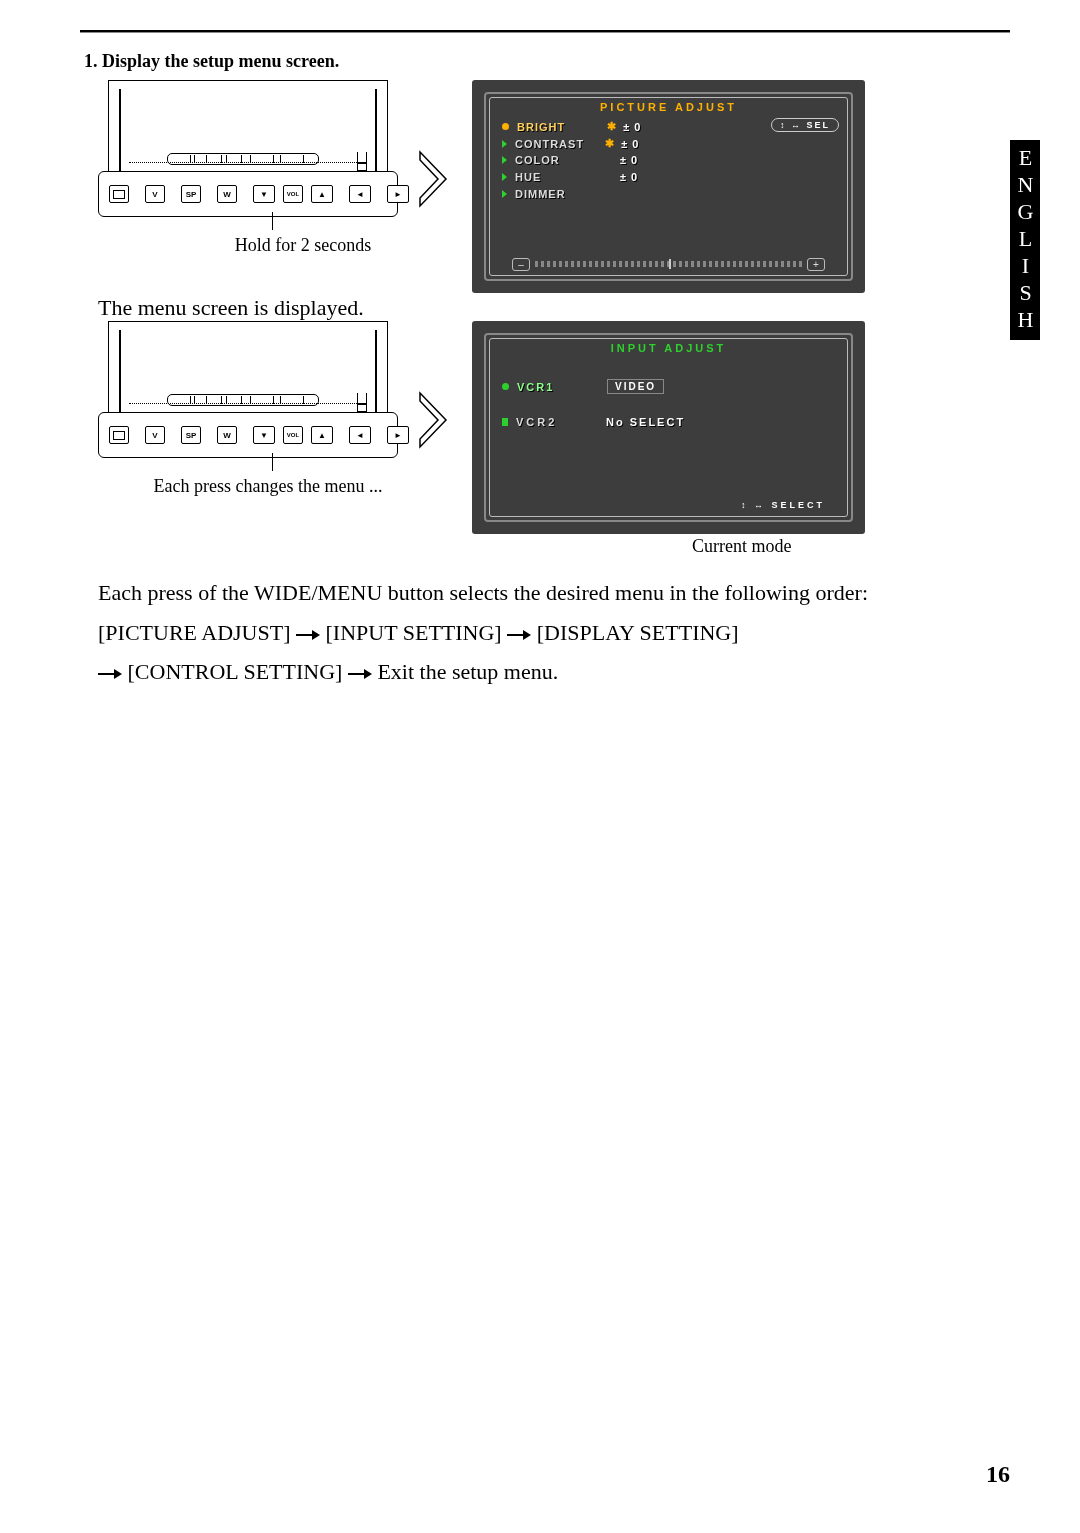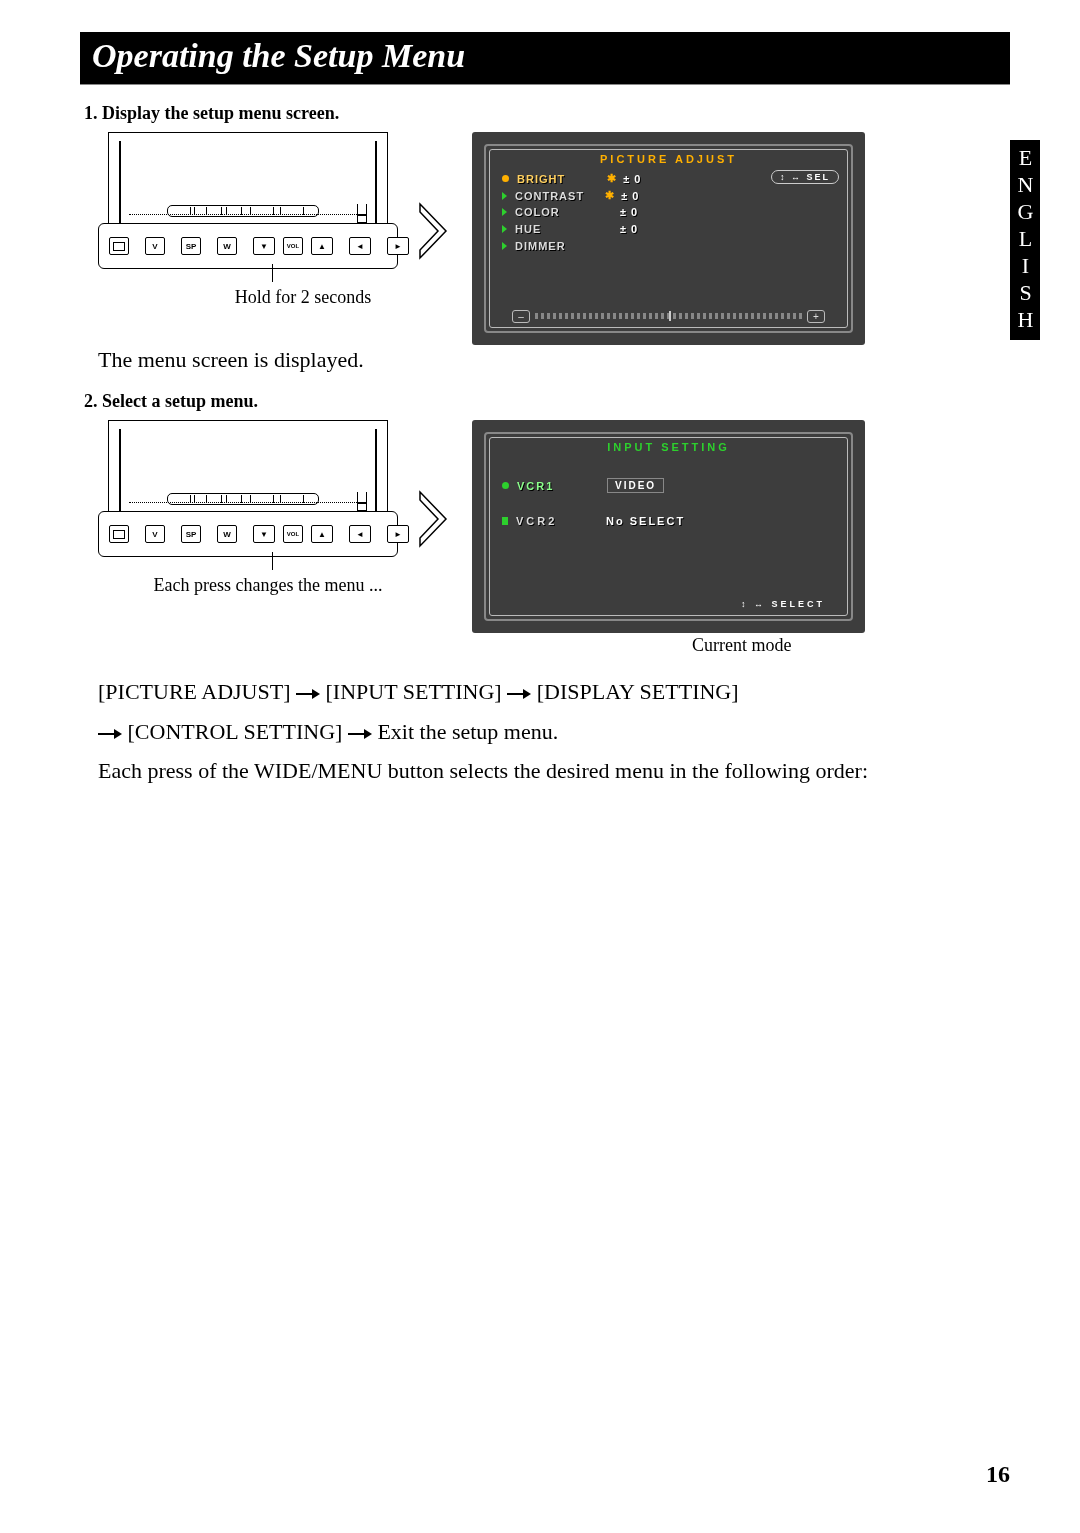--- a/index.html
+++ b/index.html
@@ -62,21 +62,20 @@
   .osd .hint{position:absolute;bottom:24px;right:40px;font-family:Arial,sans-serif;font-weight:bold;font-size:9px;color:#fff;letter-spacing:3px}
   .dummy-arrow svg polygon{fill:#fff;stroke:#000;stroke-width:1.5}
 </style>
 </head>
 <body>
 
 <div class="page">
 
   <div class="language-tab">ENGLISH</div>
 
-  <div class="chapter-bar">Operating the Setup Menu</div>
 
   <hr class="h2-rule">
 
 
   <div class="step-title" style="margin-left:4px">1. Display the setup menu screen.</div>
 
   <div class="figrow">
 
     <div class="device">
       <div class="screen-box">
@@ -157,21 +156,20 @@
         <div class="track">
             <div class="ctr"></div>
           </div>
         <div class="plus">+</div>
       </div>
     </div>
   </div>
 
   <div class="after-fig">The menu screen is displayed.</div>
 
-  <div class="step-title" style="margin-left:4px">2. Select a setup menu.</div>
 
   <div class="figrow">
     <div class="device">
       <div class="screen-box">
         <div class="inner-top"></div>
         <div class="stub"></div>
           <div class="stub2"></div>
         <div class="strip">
           <div class="seg" style="left:22px;width:3px"></div>
           <div class="seg" style="left:38px;width:14px"></div>
@@ -205,47 +203,47 @@
     <div class="arrow dummy-arrow">
       <svg width="34" height="58">
           <polygon points="2,2 28,29 2,56 2,48 20,29 2,10"></polygon>
         </svg>
     </div>
 
     <div style="display:flex;flex-direction:column">
       <div class="osd">
         <div class="frame"></div>
           <div class="frame2"></div>
-        <div class="osd-title green">INPUT SETTING</div>
+        <div class="osd-title green">INPUT ADJUST</div>
         <div class="row" style="top:58px">
             <span class="dot g"></span>
             <span class="lbl" style="color:#8cff8c;letter-spacing:2px">VCR1</span>
             <span class="video-box">VIDEO</span>
           </div>
         <div class="row" style="top:95px">
             <span class="sq"></span>
             <span class="lbl" style="letter-spacing:3px">VCR2</span>
             <span class="val" style="letter-spacing:2px">No SELECT</span>
           </div>
         <div class="hint">↕ ↔ <span>SELECT</span></div>
       </div>
       <div class="note-right">Current mode</div>
     </div>
   </div>
 
   <div class="seq">
+    <div>Each press of the WIDE/MENU button selects the desired menu in the following order:</div>
     <div>
       <span>[PICTURE ADJUST]</span>
       <span class="ar"></span>
       <span>[INPUT SETTING]</span>
       <span class="ar"></span>
       <span>[DISPLAY SETTING]</span><br>
       <span class="ar"></span>
       <span>[CONTROL SETTING]</span>
       <span class="ar"></span>
       <span>Exit the setup menu.</span>
     </div>
-    <div>Each press of the WIDE/MENU button selects the desired menu in the following order:</div>
   </div>
 
 
   <div class="page-num">16</div>
 </div>
 
 </body></html>

